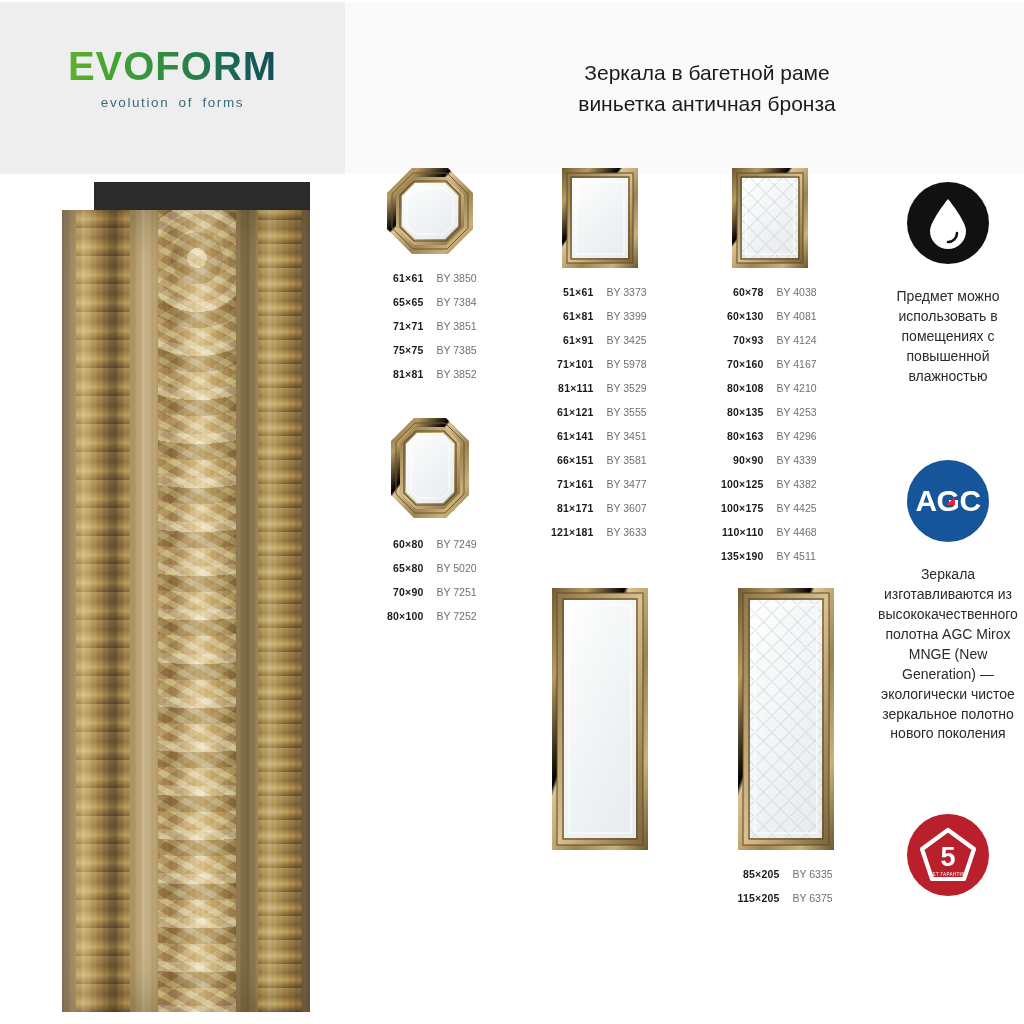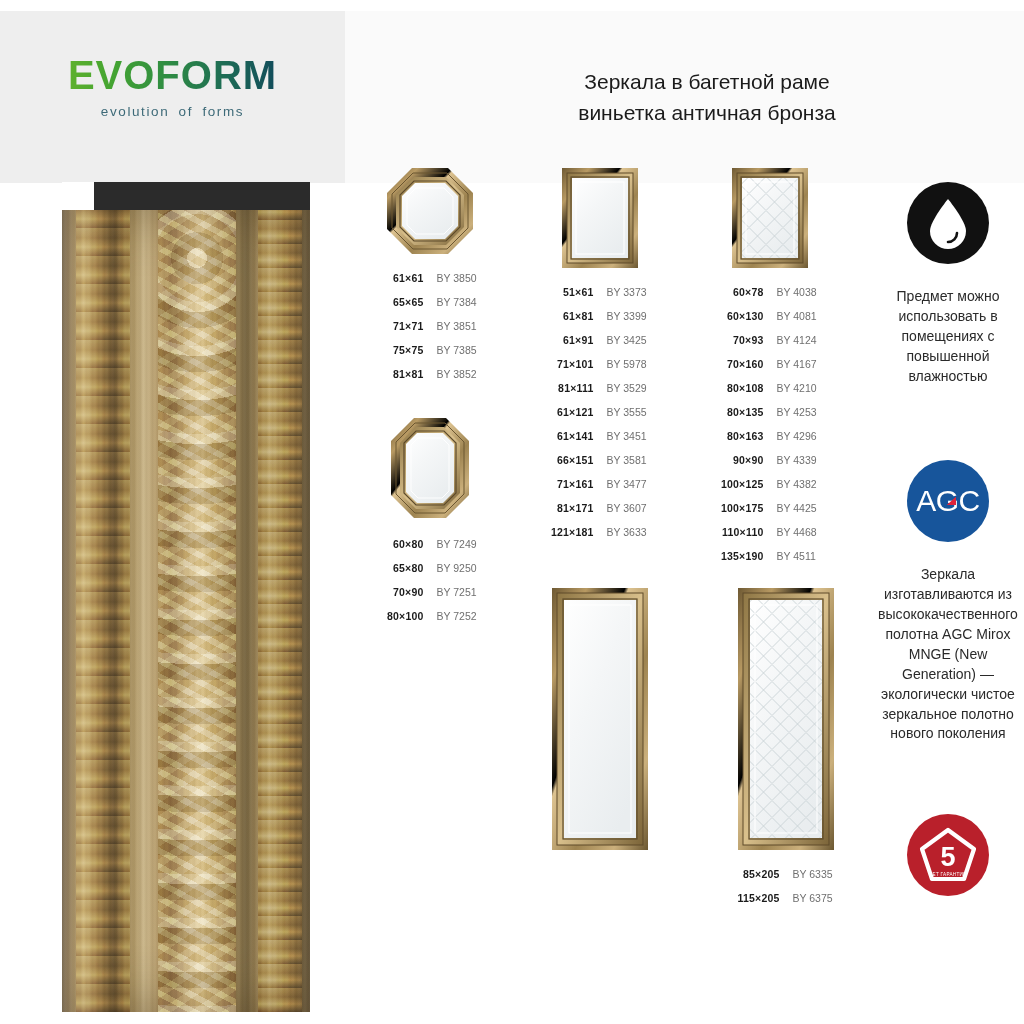--- a/index.html
+++ b/index.html
@@ -5,21 +5,21 @@
   html,body{margin:0;padding:0;}
   body{
     width:1024px;height:1024px;
     background:#ffffff;
     font-family:"Liberation Sans","DejaVu Sans",sans-serif;
     overflow:hidden;position:relative;
   }
   .page{position:absolute;inset:0;background:#fff;}
 
   
-  .header{position:absolute;left:0;top:11px;width:1024px;height:172px;background:#fafafa;}
+  .header{position:absolute;left:0;top:2px;width:1024px;height:172px;background:#fafafa;}
   .header-left{position:absolute;left:0;top:0;width:345px;height:172px;background:#eeeeee;}
   .logo-wrap{position:absolute;left:60px;top:44px;width:225px;text-align:center;}
   .logo-word{font-size:40px;font-weight:bold;letter-spacing:1px;line-height:1;
     background:linear-gradient(90deg,#63b32c 0%,#45a531 22%,#2f8c43 48%,#1d6b55 74%,#10475c 100%);
     -webkit-background-clip:text;background-clip:text;color:transparent;-webkit-text-fill-color:transparent;}
   .logo-tag{margin-top:9px;font-size:13.5px;color:#3d6a78;letter-spacing:1.6px;word-spacing:4px;}
   .header-title{position:absolute;left:345px;top:0;width:679px;height:172px;
     display:flex;flex-direction:column;align-items:center;justify-content:center;}
   .header-title .tl{font-size:21px;color:#1b1b1b;line-height:1.5;text-align:center;font-weight:400;margin-left:45px;}
 
@@ -91,21 +91,21 @@
   .tall-c2{left:356px;}
 
   
   .badges{position:absolute;left:872px;top:182px;width:152px;}
   .badge-block{width:152px;text-align:center;}
   .badge-text{font-size:14px;line-height:1.42;color:#2a2a2a;margin-top:23px;}
   .circle{width:82px;height:82px;border-radius:50%;margin:0 auto;display:flex;align-items:center;justify-content:center;}
   .c-drop{background:#111111;}
   .c-agc{background:#17559b;}
   .c-war{background:#b9202b;}
-  .agc-txt{font-size:30px;font-weight:normal;color:#fff;letter-spacing:-.5px;position:relative;font-family:"Liberation Sans",sans-serif;}
+  .agc-txt{font-size:30px;font-weight:bold;color:#fff;letter-spacing:-.5px;position:relative;font-family:"Liberation Sans",sans-serif;}
   .agc-red{position:absolute;width:10px;height:9px;background:#e0243a;left:30px;top:12px;
     clip-path:polygon(0 100%,100% 0,100% 100%);}
 </style>
 </head>
 <body>
 
 <div class="page">
 
   <div class="header">
     <div class="header-left">
@@ -226,21 +226,21 @@
     <polygon points="26,15 52,15 63,26 63,74 52,85 26,85 15,74 15,26" fill="url(#glassob)"></polygon>
     <polygon points="27,20 51,20 58,27 58,73 51,80 27,80 20,73 20,27" fill="none" stroke="#ffffff" stroke-width="1" opacity="0.9"></polygon>
   </svg></div>
    <div class="sizes" style="margin-top:16px;">
           <div class="size-row">
       <span class="size-dim">60<span class="size-x">×</span>80</span>
       <span class="size-code">BY 7249</span>
     </div>
           <div class="size-row">
       <span class="size-dim">65<span class="size-x">×</span>80</span>
-      <span class="size-code">BY 9250</span>
+      <span class="size-code">BY 5020</span>
     </div>
           <div class="size-row">
       <span class="size-dim">70<span class="size-x">×</span>90</span>
       <span class="size-code">BY 7251</span>
     </div>
           <div class="size-row">
       <span class="size-dim">80<span class="size-x">×</span>100</span>
       <span class="size-code">BY 7252</span>
     </div>
         </div>

